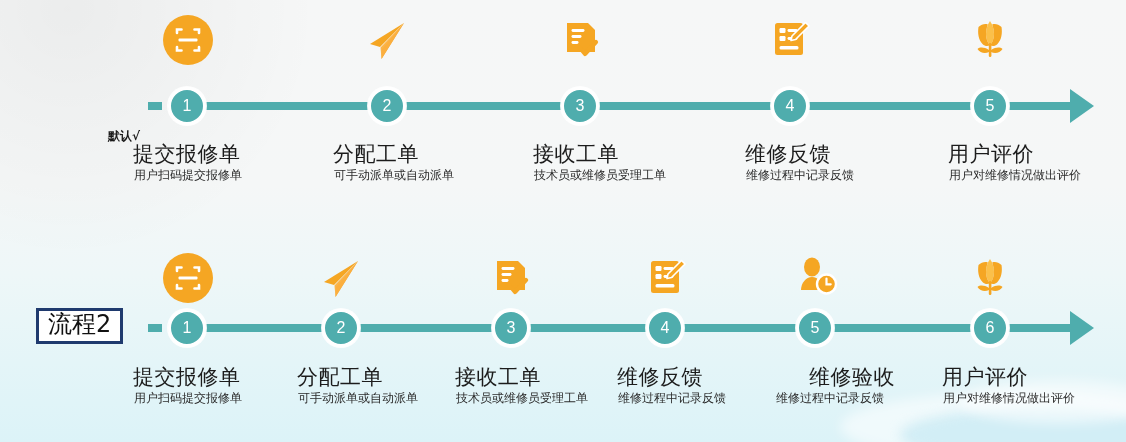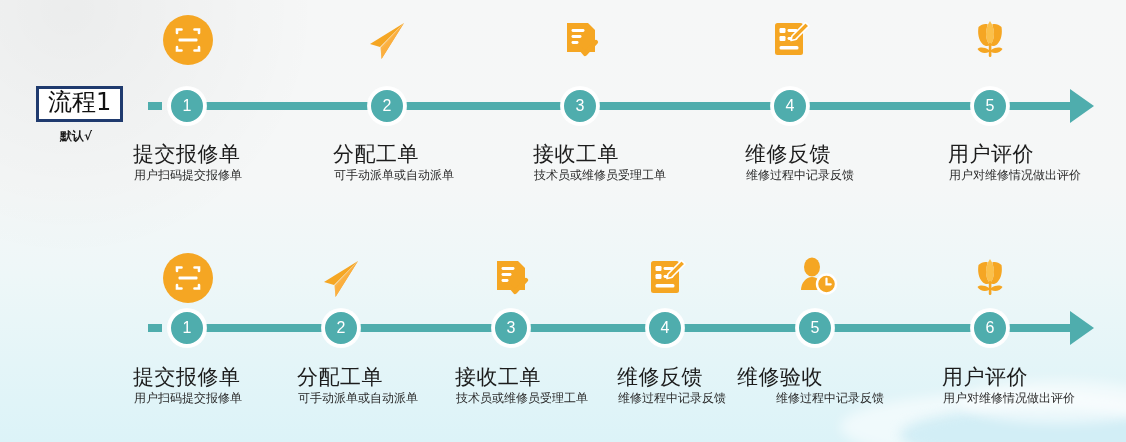--- a/index.html
+++ b/index.html
@@ -39,20 +39,21 @@
     white-space:nowrap;
     font-family:"DejaVu Sans","Liberation Sans",sans-serif;
   }
   .flow-sub {
     position:absolute;
     font-size:12px;
     color:#1a1a1a;
     font-weight:bold;
     white-space:nowrap;
     font-family:"DejaVu Sans","Liberation Sans",sans-serif;
+    margin-left:48px;
   }
 
   
   .rail { position:absolute; height:42px; }
   .rail .bar {
     position:absolute; top:17px; height:8px;
     background:#4FADAD;
   }
   .rail .stub {
     position:absolute; top:17px; height:8px; width:14px;
@@ -106,21 +107,20 @@
 </style>
 </head>
 <body>
 
 <div id="stage">
 
   <div class="wave" style="left:840px; top:392px; width:340px; height:70px;"></div>
   <div class="wave wave2" style="left:900px; top:408px; width:280px; height:54px;"></div>
   <div class="wave" style="left:960px; top:380px; width:200px; height:44px;"></div>
 
-  <div class="flow-badge" style="left:36px; top:86px;">流程1</div>
   <div class="flow-sub" style="left:60px; top:128px;">默认√</div>
 
   <div class="rail" style="left:148px; top:85px; width:950px;">
     <div class="stub" style="left:0px;"></div>
     <div class="bar" style="left:20px; width:910px;"></div>
     <div class="arrow" style="left:922px;"></div>
 
     <div class="node" style="left:20px;">
         <span>1</span>
       </div>
@@ -191,20 +191,21 @@
 
   <div class="step-title" style="left:533px; top:140px;">接收工单</div>
   <div class="step-desc" style="left:534px; top:167px;">技术员或维修员受理工单</div>
 
   <div class="step-title" style="left:745px; top:140px;">维修反馈</div>
   <div class="step-desc" style="left:746px; top:167px;">维修过程中记录反馈</div>
 
   <div class="step-title" style="left:948px; top:140px;">用户评价</div>
   <div class="step-desc" style="left:949px; top:167px;">用户对维修情况做出评价</div>
 
+  <div class="flow-badge" style="left:36px; top:308px;">流程2</div>
 
   <div class="rail" style="left:148px; top:307px; width:950px;">
     <div class="stub" style="left:0px;"></div>
     <div class="bar" style="left:20px; width:910px;"></div>
     <div class="arrow" style="left:922px;"></div>
 
     <div class="node" style="left:20px;">
         <span>1</span>
       </div>
     <div class="node" style="left:174px;">
@@ -282,19 +283,19 @@
 
   <div class="step-title" style="left:297px; top:363px;">分配工单</div>
   <div class="step-desc" style="left:298px; top:390px;">可手动派单或自动派单</div>
 
   <div class="step-title" style="left:455px; top:363px;">接收工单</div>
   <div class="step-desc" style="left:456px; top:390px;">技术员或维修员受理工单</div>
 
   <div class="step-title" style="left:617px; top:363px;">维修反馈</div>
   <div class="step-desc" style="left:618px; top:390px;">维修过程中记录反馈</div>
 
-  <div class="step-title" style="left:737px; top:363px;">维修验收</div>
+  <div class="step-title" style="left:809px; top:363px;">维修验收</div>
   <div class="step-desc" style="left:776px; top:390px;">维修过程中记录反馈</div>
 
   <div class="step-title" style="left:942px; top:363px;">用户评价</div>
   <div class="step-desc" style="left:943px; top:390px;">用户对维修情况做出评价</div>
 
 </div>
 
 </body></html>

